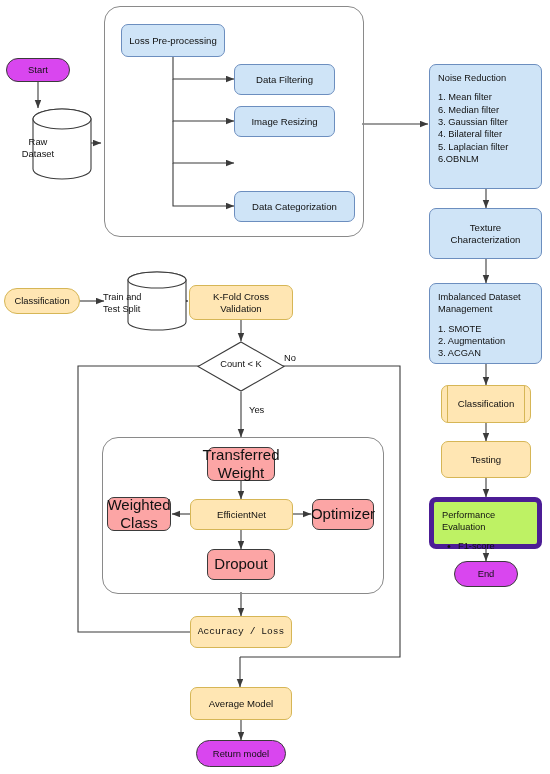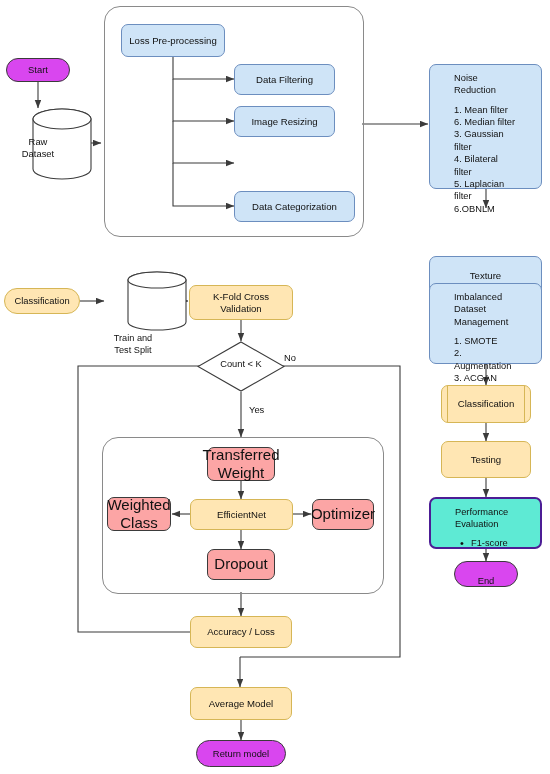--- a/index.html
+++ b/index.html
@@ -5,25 +5,25 @@
   html,body{margin:0;padding:0;background:#ffffff;}
   body{width:550px;height:774px;position:relative;overflow:hidden;
        font-family:"Liberation Sans",sans-serif;color:#111111;}
   #canvas{position:absolute;left:0;top:0;width:550px;height:774px;}
   svg.edges{position:absolute;left:0;top:0;width:550px;height:774px;pointer-events:none;}
   .node{position:absolute;box-sizing:border-box;display:flex;align-items:center;
         justify-content:center;text-align:center;line-height:1.22;}
   .rbox{border:1px solid #6c8ebf;background:#cfe4f7;border-radius:7px;font-size:9.6px;}
   .ybox{border:1px solid #d6b656;background:#ffe6b3;border-radius:7px;font-size:9.6px;}
   .wbox{border:1px solid #3b3b3b;background:#fca5a5;border-radius:7px;font-size:15px;}
-  .pbox{border:2px solid #4c1d95;background:#5eead4;border-radius:7px;font-size:9.6px;}
+  .pbox{border:5px solid #4c1d95;background:#bef264;border-radius:7px;font-size:9.6px;}
   .pill{border:1px solid #d6b656;background:#ffe6b3;border-radius:22px;font-size:9.4px;}
   .pillw{border:1px solid #3b3b3b;background:#d946ef;border-radius:22px;font-size:9.4px;}
   .group{position:absolute;border:1px solid #8a8a8a;background:transparent;border-radius:16px;}
-  .listbox{align-items:flex-start;justify-content:flex-start;text-align:left;padding:7px 24px;
+  .listbox{align-items:flex-start;justify-content:flex-start;text-align:left;padding:7px 8px;
            font-size:9.3px;line-height:1.33;}
   .listbox .ttl{display:block;margin-bottom:7px;}
   .listbox .ln{display:block;}
   .bullet{display:block;margin-top:6px;padding-left:16px;position:relative;}
   .bullet:before{content:"\2022";position:absolute;left:5px;top:-1px;font-size:11px;}
   .edge-label{position:absolute;font-size:9.4px;color:#111;}
   .cyl{position:absolute;padding-left:24px;}
   .diamond{position:absolute;}
   .ppbar{position:absolute;top:0;bottom:0;width:1px;background:#d6b656;}
 </style>
@@ -120,21 +120,21 @@
       <span class="ttl">Noise Reduction</span>
       <span class="ln">1. Mean filter</span>
       <span class="ln">6. Median filter</span>
       <span class="ln">3. Gaussian filter</span>
       <span class="ln">4. Bilateral filter</span>
       <span class="ln">5. Laplacian filter</span>
       <span class="ln">6.OBNLM</span>
     </div>
   </div>
 
-  <div class="node rbox" style="left:429px;top:208px;width:113px;height:51px;margin-top:48px;">
+  <div class="node rbox" style="left:429px;top:208px;width:113px;height:51px;">
     <div>
       <span>Texture</span><br>
       <span>Characterization</span>
     </div>
   </div>
 
   <div class="node rbox listbox" style="left:429px;top:283px;width:113px;height:81px;">
     <div>
       <span class="ln">Imbalanced Dataset</span>
       <span class="ttl">Management</span>
@@ -154,34 +154,34 @@
     <span>Testing</span>
   </div>
 
   <div class="node pbox listbox" style="left:429px;top:497px;width:113px;height:52px;">
     <div style="width:100%;">
       <span class="ln">Performance Evaluation</span>
       <span class="bullet">F1-score</span>
     </div>
   </div>
 
-  <div class="node pillw" style="left:454px;top:561px;width:64px;height:26px;align-items:flex-end;">
+  <div class="node pillw" style="left:454px;top:561px;width:64px;height:26px;">
     <span>End</span>
   </div>
 
   <div class="node pill" style="left:4px;top:288px;width:76px;height:26px;">
     <span>Classification</span>
   </div>
 
   <div class="cyl" style="left:103px;top:271px;width:60px;height:60px;">
     <svg width="60" height="60" viewBox="0 0 60 60">
       <path d="M1,9 a29,8 0 0 1 58,0 L59,51 a29,8 0 0 1 -58,0 Z" fill="#ffffff" stroke="#3b3b3b" stroke-width="1.1"></path>
       <ellipse cx="30" cy="9" rx="29" ry="8" fill="#ffffff" stroke="#3b3b3b" stroke-width="1.1"></ellipse>
     </svg>
-    <div style="position:absolute;left:0;top:21px;width:60px;text-align:center;font-size:9.2px;line-height:1.28;margin-top:41px;">
+    <div style="position:absolute;left:0;top:21px;width:60px;font-size:9.2px;line-height:1.28;">
       <span>Train and</span><br>
       <span>Test Split</span>
     </div>
   </div>
 
   <div class="node ybox" style="left:189px;top:285px;width:104px;height:35px;">
     <div>
       <span>K-Fold Cross</span><br>
       <span>Validation</span>
     </div>
@@ -215,21 +215,21 @@
   </div>
 
   <div class="node wbox" style="left:312px;top:499px;width:62px;height:31px;">
     <span>Optimizer</span>
   </div>
 
   <div class="node wbox" style="left:207px;top:549px;width:68px;height:31px;">
     <span>Dropout</span>
   </div>
 
-  <div class="node ybox" style="left:190px;top:616px;width:102px;height:32px;">
+  <div class="node ybox" style="left:190px;top:616px;width:102px;height:32px;font-family:Liberation Mono, monospace;">
     <span>Accuracy / Loss</span>
   </div>
 
   <div class="node ybox" style="left:190px;top:687px;width:102px;height:33px;">
     <span>Average Model</span>
   </div>
 
   <div class="node pillw" style="left:196px;top:740px;width:90px;height:27px;">
     <span>Return model</span>
   </div>

